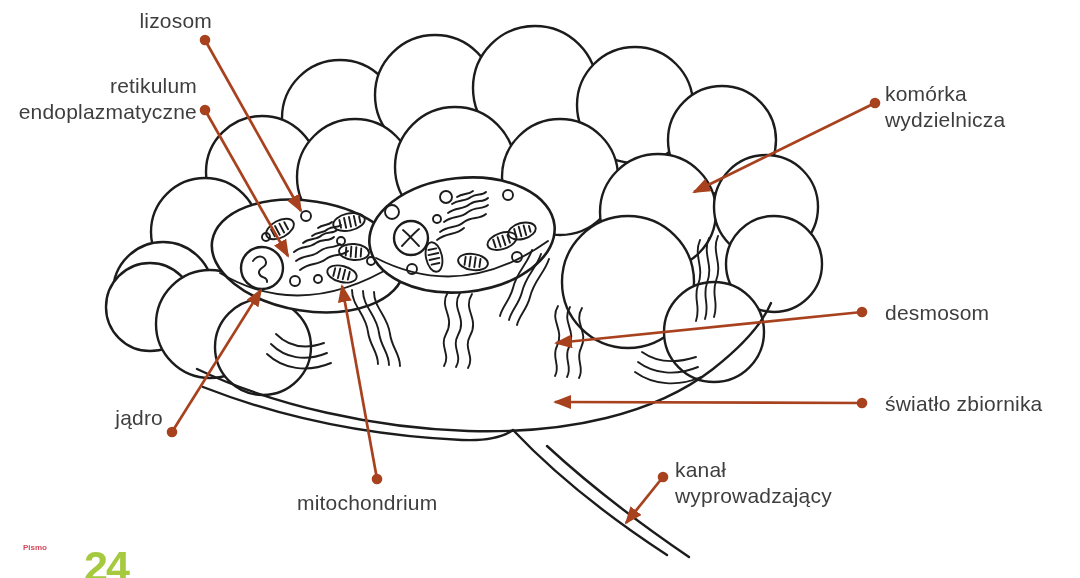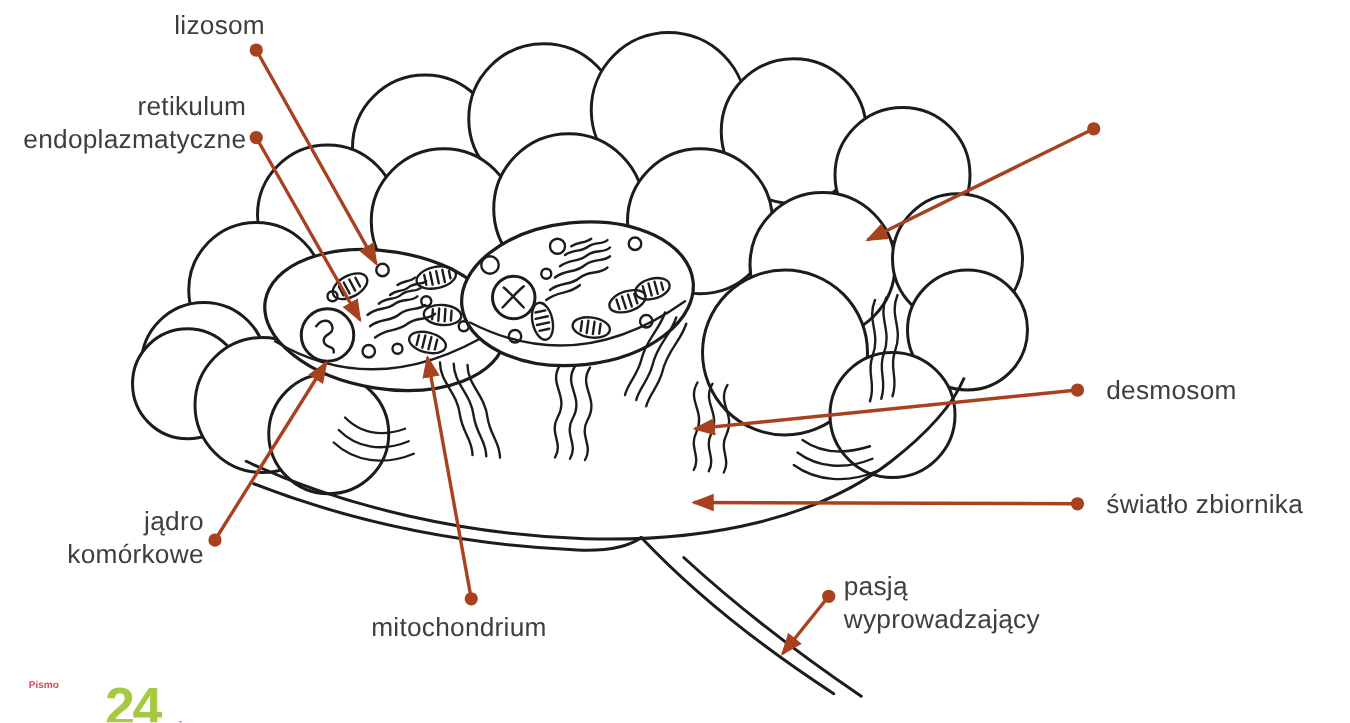--- a/index.html
+++ b/index.html
@@ -247,35 +247,38 @@
   </g>
 </svg>
 
 <div class="lbl r" style="left:52px;top:8px;width:160px;">
   <span>lizosom</span>
 </div>
 <div class="lbl r" style="left:0px;top:73px;width:197px;">
   <span>retikulum</span>
   <span>endoplazmatyczne</span>
 </div>
+<div class="lbl" style="left:885px;top:81px;">
+  <span>komórka</span>
+  <span>wydzielnicza</span>
+</div>
 <div class="lbl" style="left:885px;top:300px;">
   <span>desmosom</span>
 </div>
 <div class="lbl" style="left:885px;top:391px;">
   <span>światło zbiornika</span>
 </div>
 <div class="lbl r" style="left:12px;top:405px;width:151px;">
   <span>jądro</span>
-  <span>komórkowe</span>
 </div>
 <div class="lbl" style="left:297px;top:490px;">
   <span>mitochondrium</span>
 </div>
 <div class="lbl" style="left:675px;top:457px;">
-  <span>pasją</span>
+  <span>kanał</span>
   <span>wyprowadzający</span>
 </div>
 
 <div class="logo">
   <p class="pismo">Pismo</p>
   <p class="num">24</p>
   <p class="tld">.pl</p>
   <p class="tagline">... dla pszczelarzy z pasją</p>
   <svg class="flourish" width="34" height="9">
     <path d="M1,6 C8,1 15,7 21,3 C25,1 29,5 33,2" stroke="#A5C93F" stroke-width="1.6" fill="none"></path>

